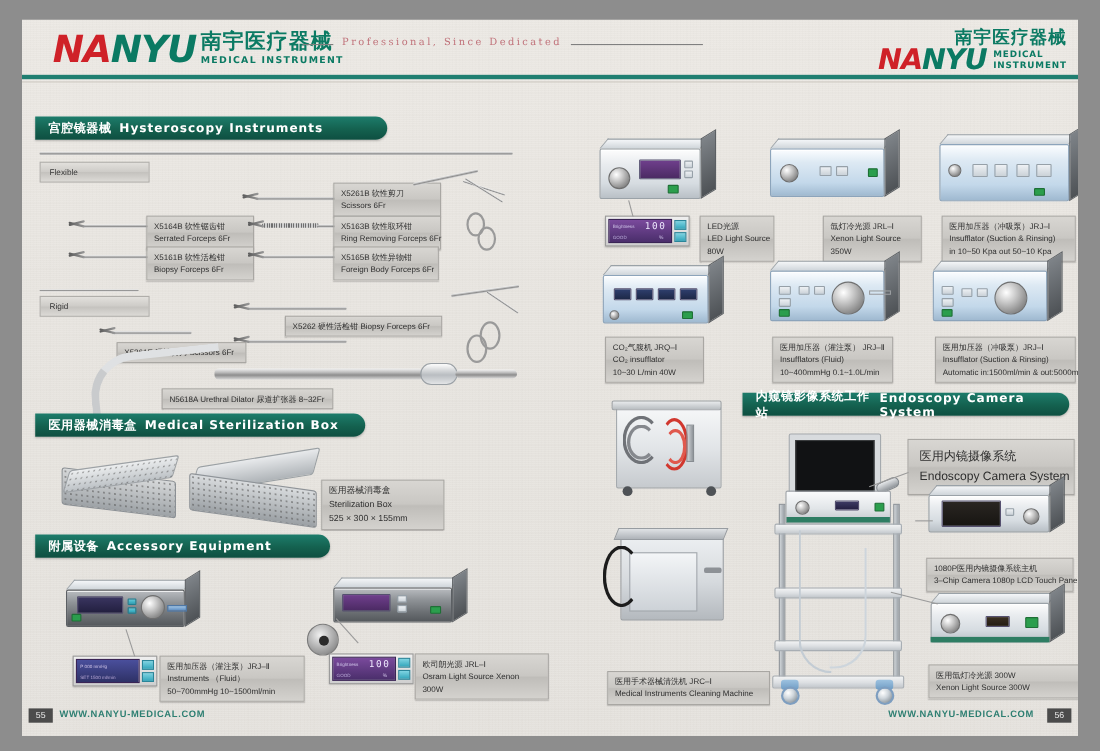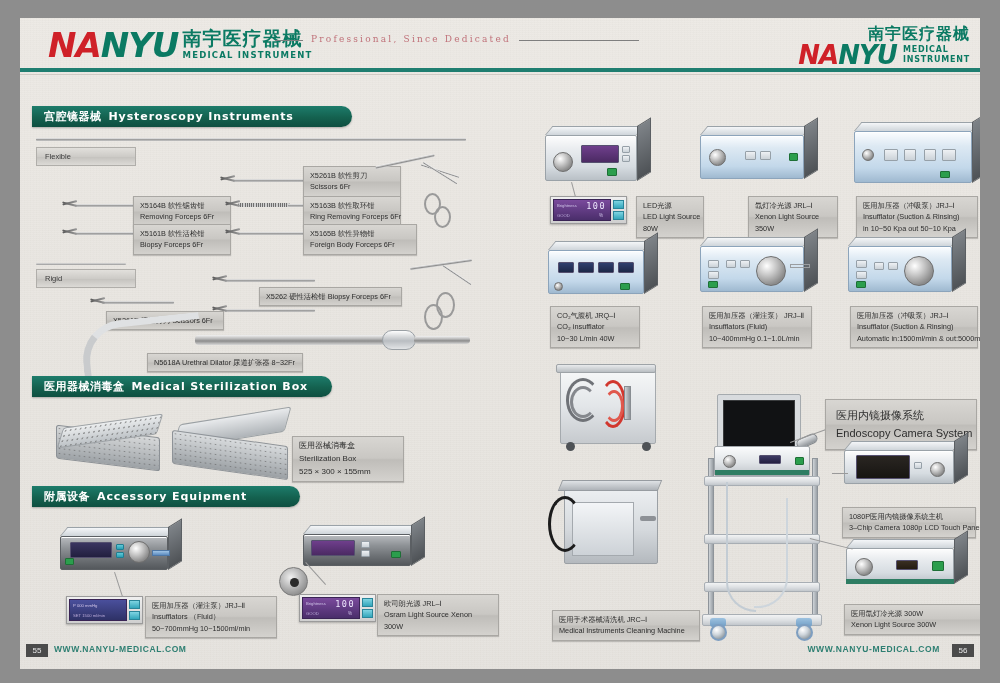--- a/index.html
+++ b/index.html
@@ -283,21 +283,21 @@
     <span class="l"><span>X5261B</span> <span>软性剪刀</span></span>
     <span class="l">Scissors 6Fr</span>
   </div>
 
   <div>
     <div class="shaft" style="left:55px; top:186px; width:80px;"></div>
     <div class="jaw" style="left:42px; top:181px;"></div>
   </div>
   <div class="cap" style="left:113px; top:178px; width:98px;">
     <span class="l"><span>X5164B</span> <span>软性锯齿钳</span></span>
-    <span class="l">Removing Forceps 6Fr</span>
+    <span class="l">Serrated Forceps 6Fr</span>
   </div>
 
   <div>
     <div class="coil" style="left:218px; top:185px; width:52px;"></div>
     <div class="shaft" style="left:268px; top:186px; width:32px;"></div>
     <div class="jaw" style="left:205px; top:181px;"></div>
   </div>
   <div class="cap" style="left:283px; top:178px; width:98px;">
     <span class="l"><span>X5163B</span> <span>软性取环钳</span></span>
     <span class="l">Ring Removing Forceps 6Fr</span>
@@ -309,21 +309,21 @@
   </div>
   <div class="cap" style="left:113px; top:206px; width:98px;">
     <span class="l"><span>X5161B</span> <span>软性活检钳</span></span>
     <span class="l">Biopsy Forceps 6Fr</span>
   </div>
 
   <div>
     <div class="shaft" style="left:218px; top:214px; width:82px;"></div>
     <div class="jaw" style="left:205px; top:209px;"></div>
   </div>
-  <div class="cap" style="left:283px; top:206px; width:114px;">
+  <div class="cap" style="left:283px; top:206px; width:96px;">
     <span class="l"><span>X5165B</span> <span>软性异物钳</span></span>
     <span class="l">Foreign Body Forceps 6Fr</span>
   </div>
 
   <div>
     <div class="shaft" style="left:355px; top:142px; width:60px; transform:rotate(-12deg);"></div>
     <div class="shaft thin" style="left:400px; top:152px; width:40px; transform:rotate(18deg);"></div>
     <div class="shaft thin" style="left:400px; top:154px; width:40px; transform:rotate(32deg);"></div>
     <div class="ring" style="left:404px; top:175px; width:17px; height:22px;"></div>
     <div class="ring" style="left:414px; top:188px; width:17px; height:22px;"></div>
@@ -426,21 +426,21 @@
       <span class="t1">P  000  mmHg</span>
       <span class="t3">SET  1500 ml/min</span>
     </div>
     <div class="ibtns">
           <div class="ib"></div>
           <div class="ib"></div>
         </div>
   </div>
   <div class="cap" style="left:125px; top:578px; width:132px;">
     <span class="l">医用加压器（灌注泵）JRJ–Ⅱ</span>
-    <span class="l">Insufflators （Fluid）</span>
+    <span class="l">Instruments （Fluid）</span>
     <span class="l">50~700mmHg  10~1500ml/min</span>
   </div>
 
   <div class="dev" style="left:283px; top:516px; width:108px; height:32px;">
     <div class="top"></div>
         <div class="side"></div>
     <div class="face dark"></div>
     <div class="screen lcd" style="left:8px; top:6px; width:44px; height:16px;"></div>
     <div class="btn-sq" style="left:58px; top:7px; width:9px; height:7px;"></div>
     <div class="btn-sq" style="left:58px; top:16px; width:9px; height:7px;"></div>
@@ -576,20 +576,24 @@
     <div class="btn-sq" style="left:26px; top:16px; width:10px; height:8px;"></div>
     <div class="btn-sq" style="left:40px; top:16px; width:10px; height:8px;"></div>
     <div class="knob" style="left:56px; top:10px; width:30px; height:30px;"></div>
   </div>
   <div class="cap" style="left:830px; top:288px; width:128px;">
     <span class="l">医用加压器（冲吸泵）JRJ–Ⅰ</span>
     <span class="l">Insufflator (Suction &amp; Rinsing)</span>
     <span class="l">Automatic in:1500ml/min &amp; out:5000ml/min</span>
   </div>
 
+  <div class="banner" style="left:655px; top:339px; width:297px;">
+    <span class="bcn">内窥镜影像系统工作站</span>
+    <span class="ben">Endoscopy Camera System</span>
+  </div>
 
   <div class="cleaner" style="left:530px; top:346px; width:120px; height:100px;">
     <div style="position:absolute; left:10px; top:6px; width:96px; height:74px;
                 background:linear-gradient(180deg,#f6f7f8 0%, #e2e5e8 50%, #c6cace 100%);
                 border:1px solid #a5aaae; border-radius:2px;"></div>
     <div style="position:absolute; left:6px; top:0px; width:100px; height:9px;
                 background:linear-gradient(180deg,#e8eaec,#b9bec2); border:1px solid #9ea3a7; border-radius:2px;"></div>
 
     <div style="position:absolute; left:16px; top:14px; width:34px; height:44px; border:3px solid #6f7277; border-radius:50%; border-right-color:transparent;"></div>
     <div style="position:absolute; left:20px; top:22px; width:26px; height:32px; border:3px solid #85888d; border-radius:50%; border-right-color:transparent;"></div>

